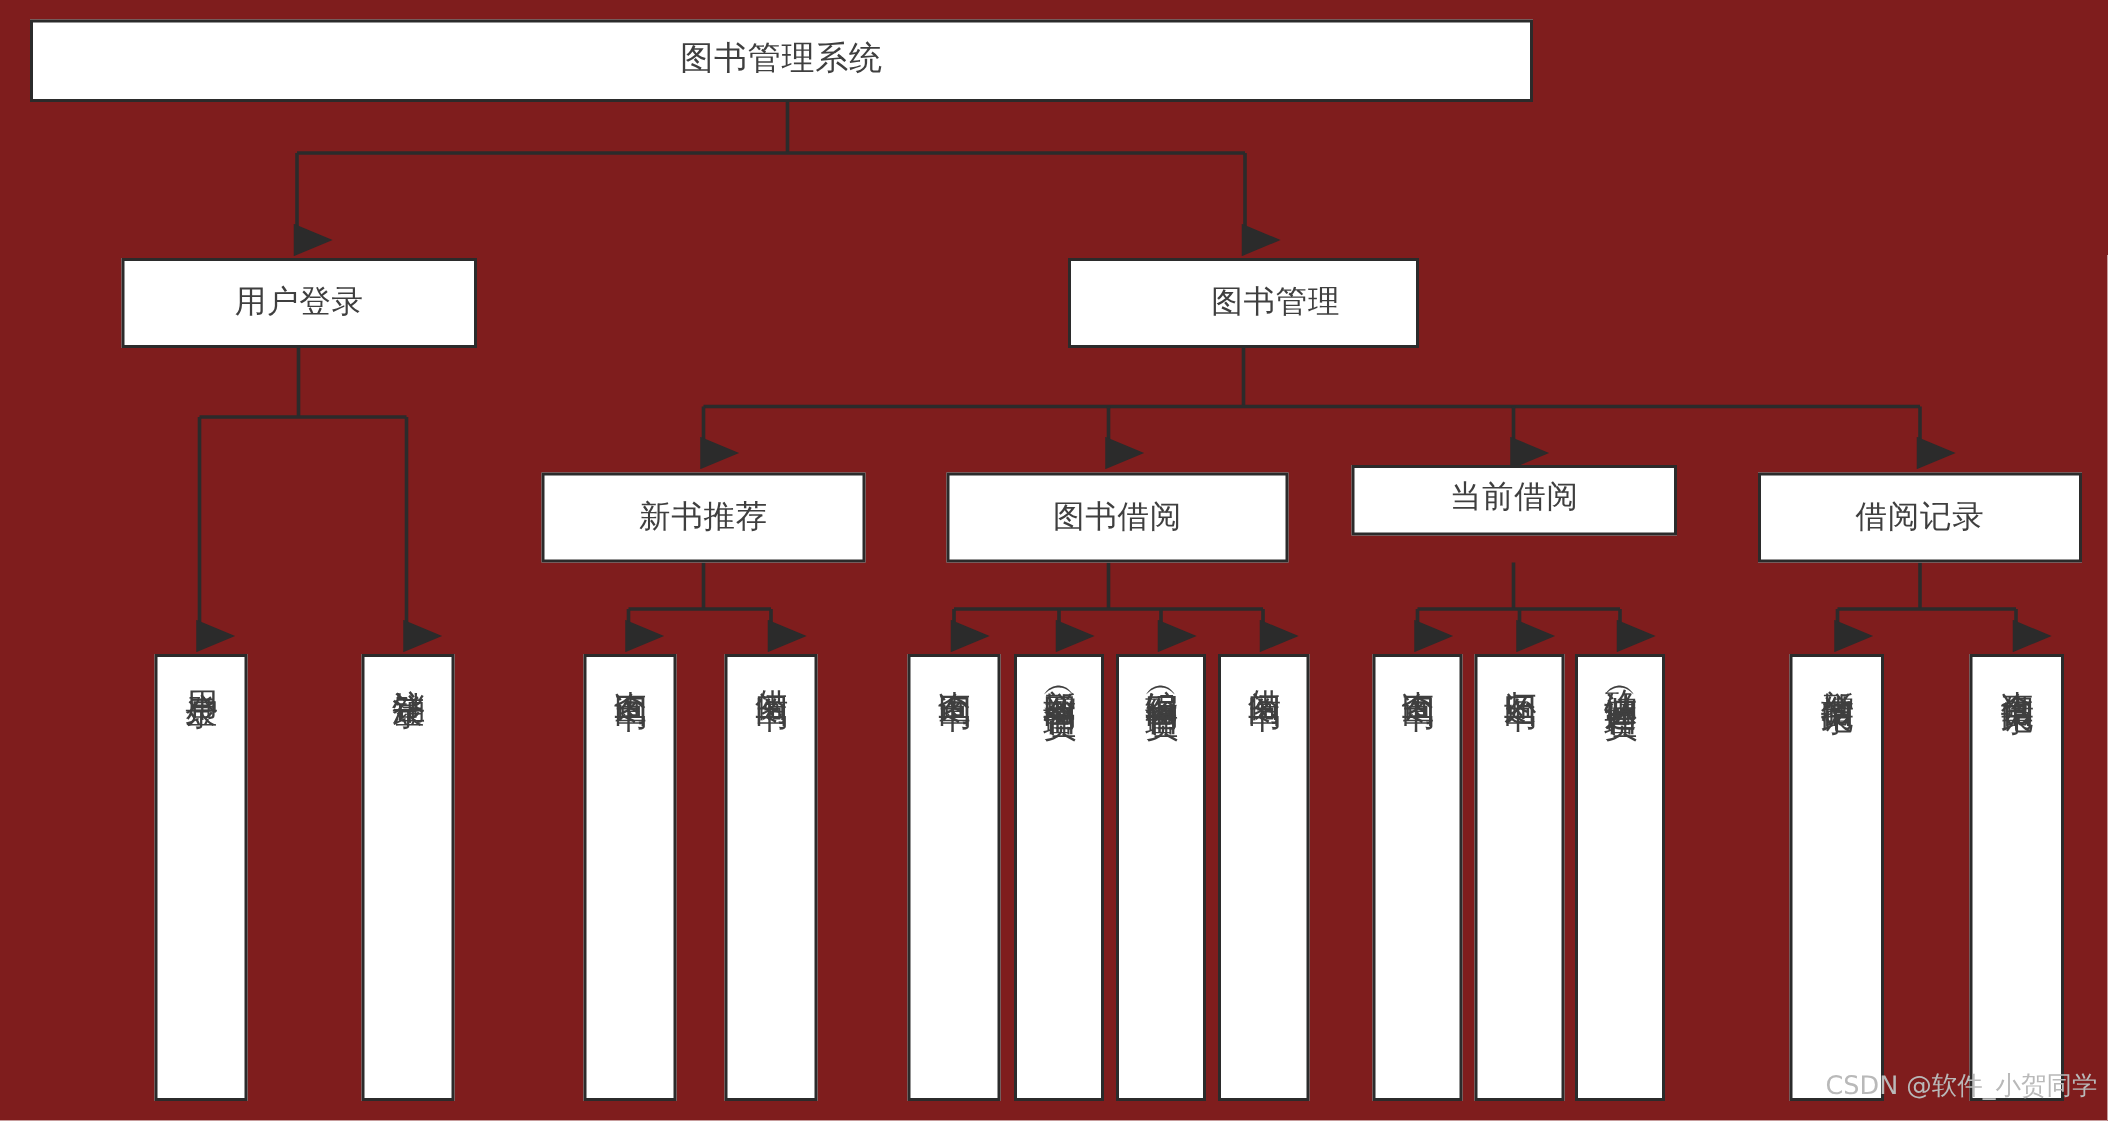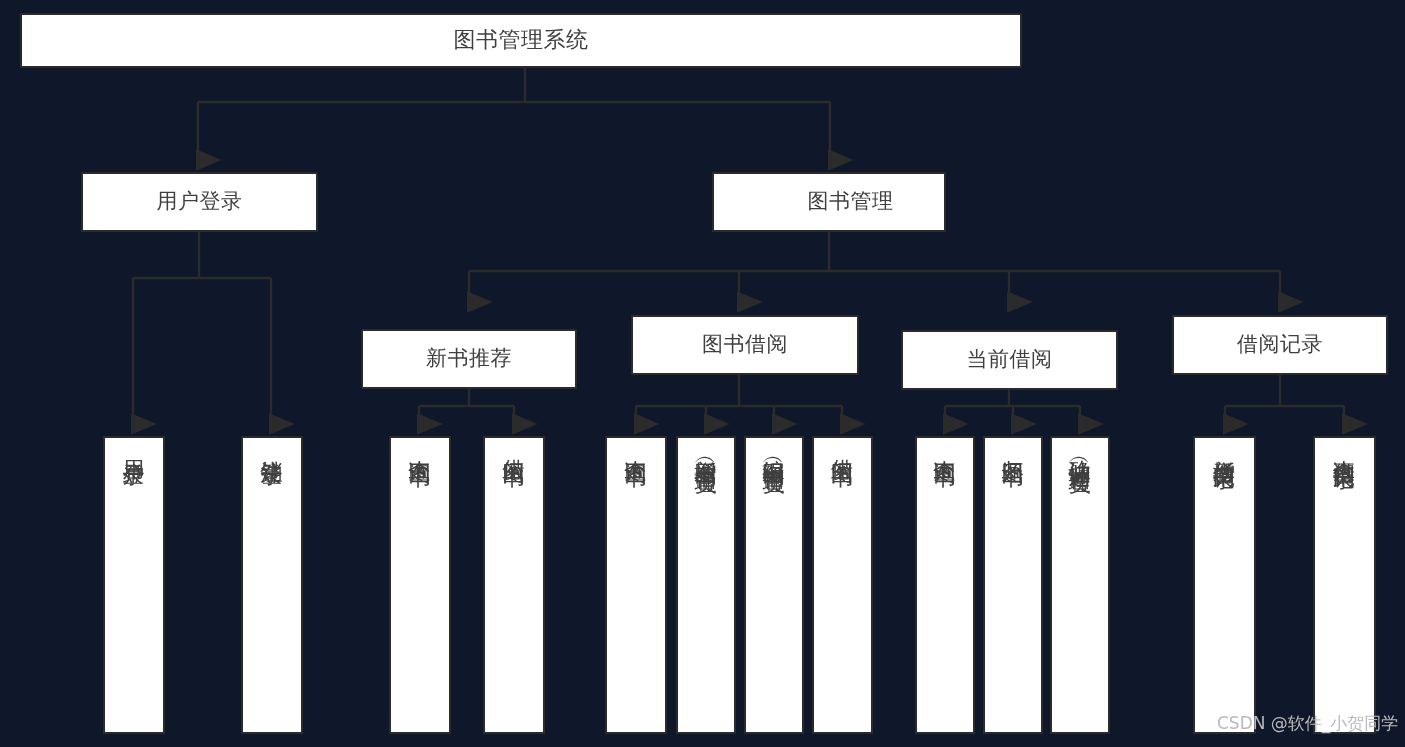--- a/index.html
+++ b/index.html
@@ -7,21 +7,21 @@
     padding: 0;
     background: #ffffff;
   }
   body {
     font-family: "DejaVu Sans", "Liberation Sans", sans-serif;
   }
   #canvas {
     position: relative;
     width: 1405px;
     height: 747px;
-    background: #0f172a;
+    background: #7f1d1d;
     overflow: hidden;
   }
   
   #connectors {
     position: absolute;
     left: 0;
     top: 0;
     width: 1405px;
     height: 747px;
   }
@@ -136,29 +136,29 @@
   </div>
 
   <div class="node horiz" style="left:81px; top:172px; width:237px; height:60px;">
     <span class="label">用户登录</span>
   </div>
 
   <div class="node horiz" style="left:712px; top:172px; width:234px; height:60px;padding-left:43px;">
     <span class="label">图书管理</span>
   </div>
 
-  <div class="node horiz" style="left:361px; top:329px; width:216px; height:60px;">
+  <div class="node horiz" style="left:361px; top:315px; width:216px; height:60px;">
     <span class="label">新书推荐</span>
   </div>
 
   <div class="node horiz" style="left:631px; top:315px; width:228px; height:60px;">
     <span class="label">图书借阅</span>
   </div>
 
-  <div class="node horiz" style="left:901px; top:330px; width:217px; height:60px;">
+  <div class="node horiz" style="left:901px; top:310px; width:217px; height:47px;font-family:Liberation Mono, monospace;">
     <span class="label">当前借阅</span>
   </div>
 
   <div class="node horiz" style="left:1172px; top:315px; width:216px; height:60px;">
     <span class="label">借阅记录</span>
   </div>
 
   <div class="node vert" style="left:103px; top:436px; width:62px; height:298px;">
     <span class="label">用户登录</span>
   </div>

